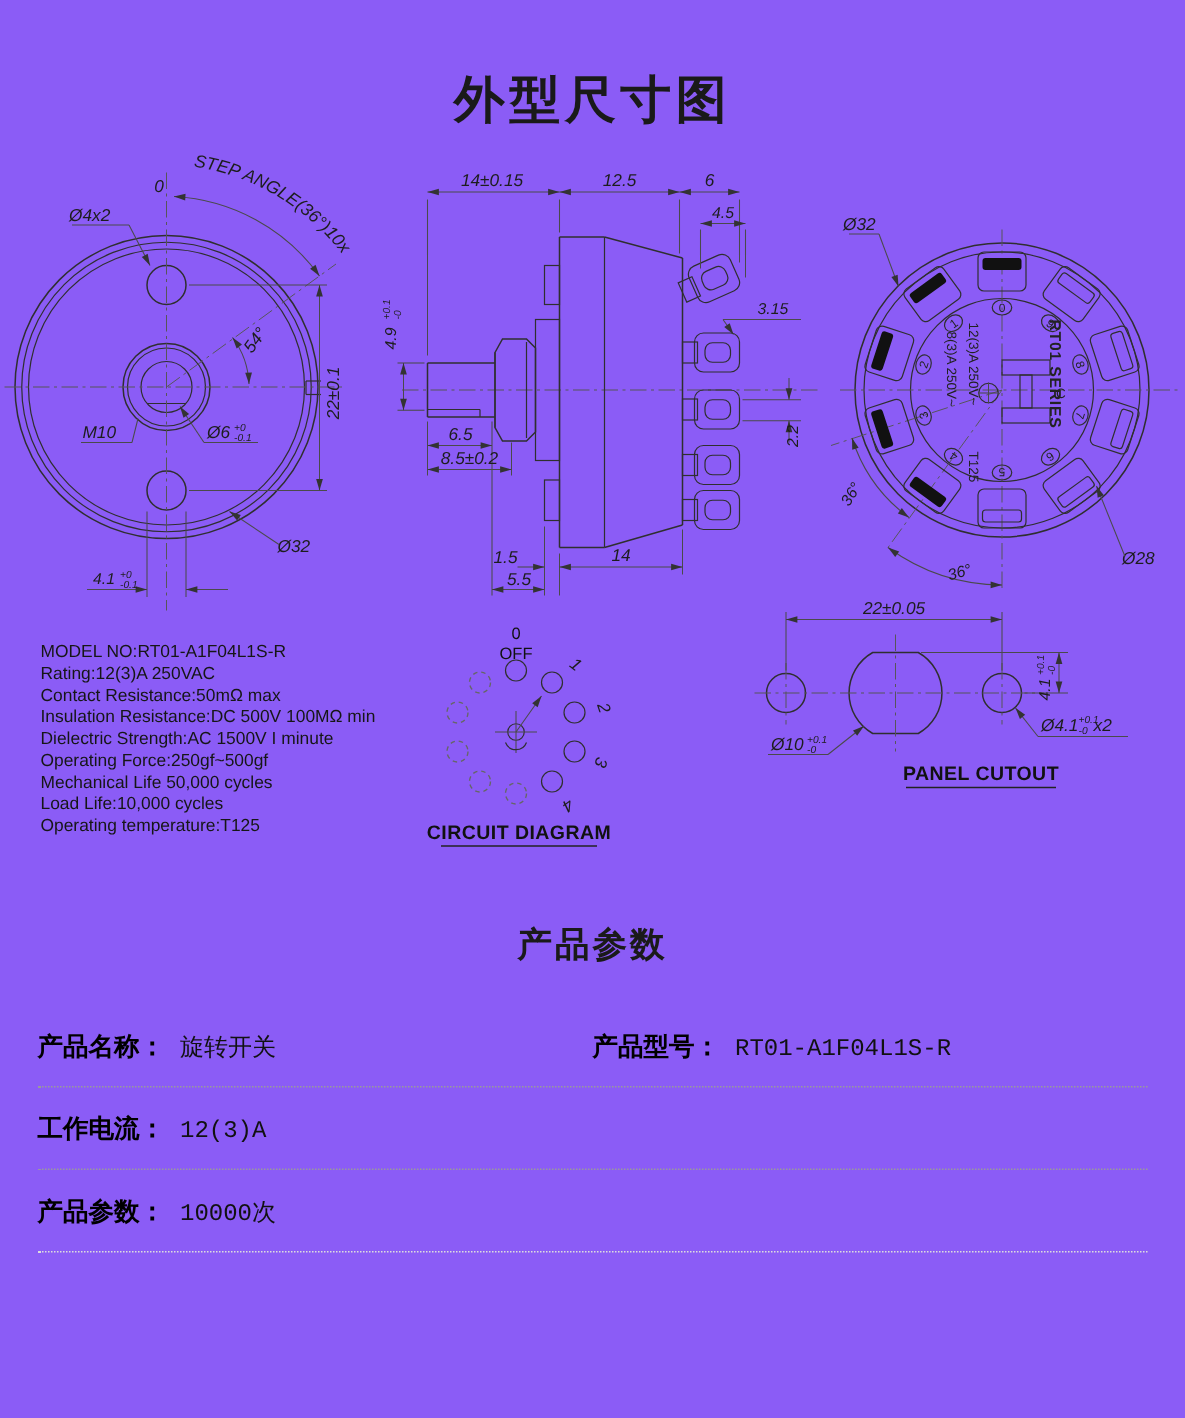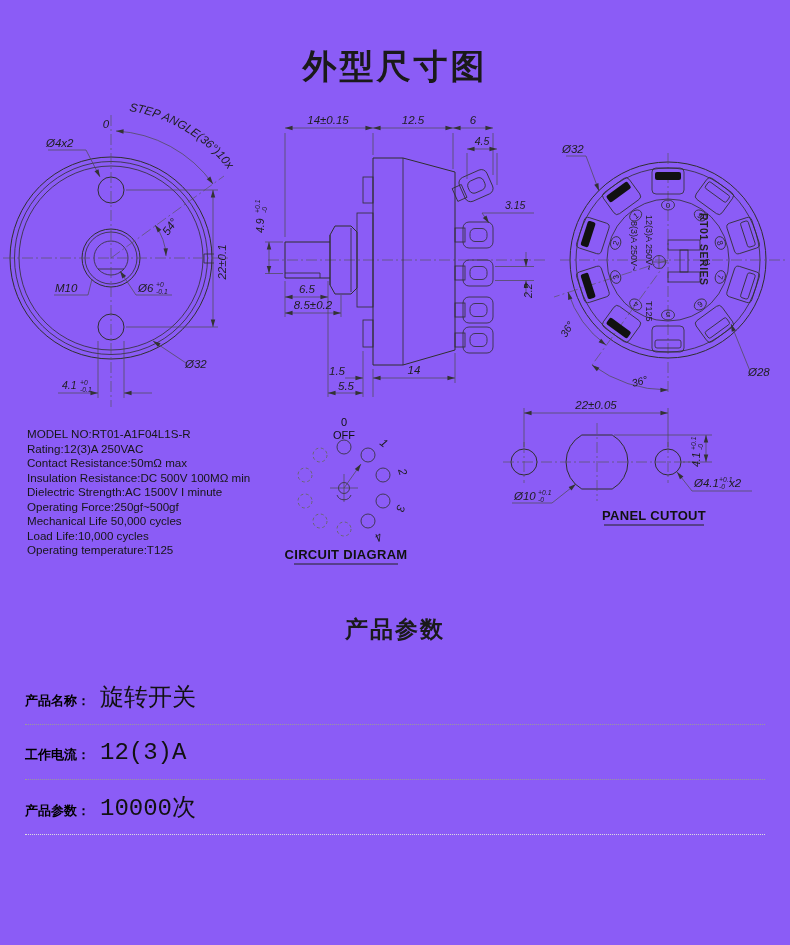--- a/index.html
+++ b/index.html
@@ -21,22 +21,22 @@
   .lab{font:11px "Liberation Sans",sans-serif;fill:#111;}
   .spec{font:11.6px "Liberation Sans",sans-serif;fill:#161616;}
   .num{font:8px "Liberation Sans",sans-serif;fill:#222;}
   .rot{font:600 10.5px "Liberation Sans",sans-serif;fill:#222;letter-spacing:.5px;}
   .rot2{font:9px "Liberation Sans",sans-serif;fill:#222;}
   
   .ptable{position:absolute;left:25px;top:670px;width:740px;}
   .prow{height:54px;display:flex;align-items:center;border-bottom:1px dotted #9a9a9a;}
   .prow:last-child{border-bottom:1px dotted #ddd;}
   .pcell{width:50%;display:flex;align-items:baseline;}
-  .plabel{font-family:"Liberation Serif","DejaVu Serif",serif;font-weight:700;font-size:13px;color:#000;white-space:nowrap;}
-  .pvalue{font-family:"Liberation Mono","DejaVu Sans Mono",monospace;font-size:24px;color:#111;margin-left:10px;white-space:nowrap;}
+  .plabel{font-family:"Liberation Serif","DejaVu Serif",serif;font-weight:700;font-size:17px;color:#000;white-space:nowrap;}
+  .pvalue{font-family:"Liberation Mono","DejaVu Sans Mono",monospace;font-size:16px;color:#111;margin-left:10px;white-space:nowrap;}
 </style>
 </head>
 <body>
 
 <div id="page">
 
   <div id="title1" class="sec-title">外型尺寸图</div>
 
   <svg width="790" height="485" viewBox="0 0 790 485" style="position:absolute;top:95px;left:0;" xmlns="http://www.w3.org/2000/svg">
     <defs>
@@ -383,20 +383,24 @@
     </g>
   </svg>
 
   <div id="title2" class="sec-title">产品参数</div>
 
   <div class="ptable">
     <div class="prow">
       <div class="pcell">
         <span class="plabel">产品名称：</span>
         <span class="pvalue">旋转开关</span>
+      </div>
+      <div class="pcell">
+        <span class="plabel">产品型号：</span>
+        <span class="pvalue">RT01-A1F04L1S-R</span>
       </div>
     </div>
     <div class="prow">
       <div class="pcell">
         <span class="plabel">工作电流：</span>
         <span class="pvalue">12(3)A</span>
       </div>
     </div>
     <div class="prow">
       <div class="pcell">

